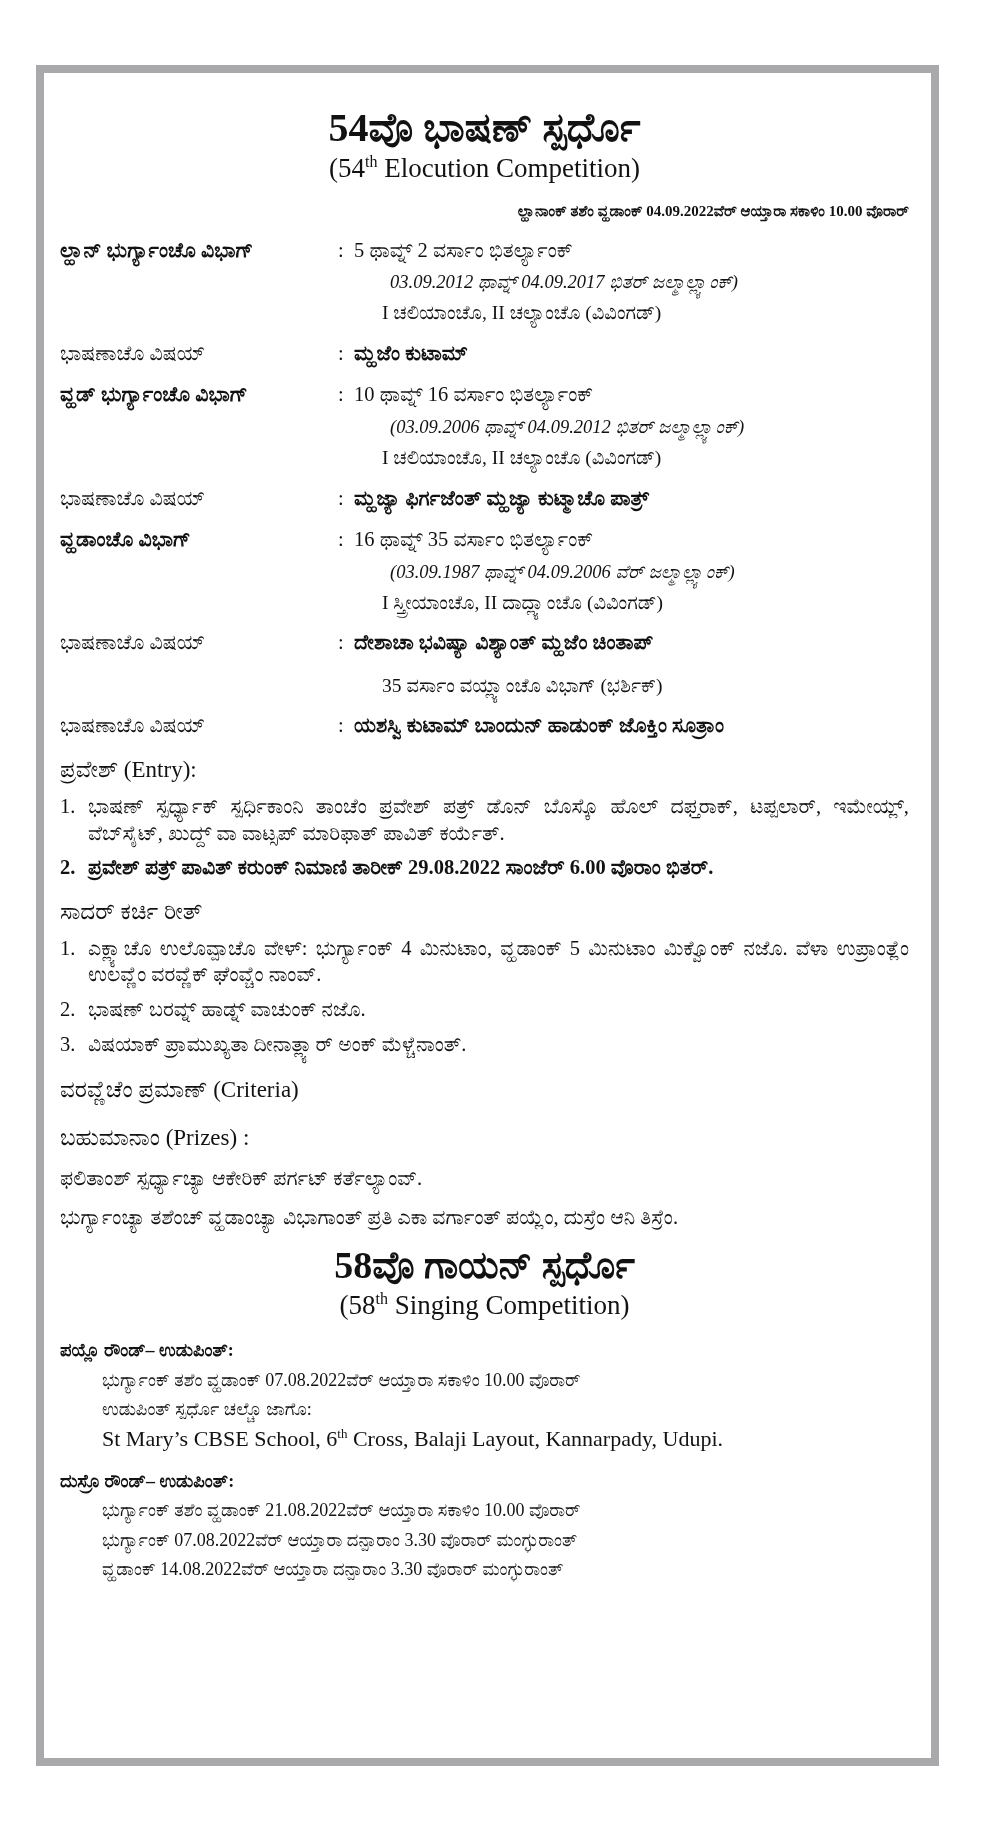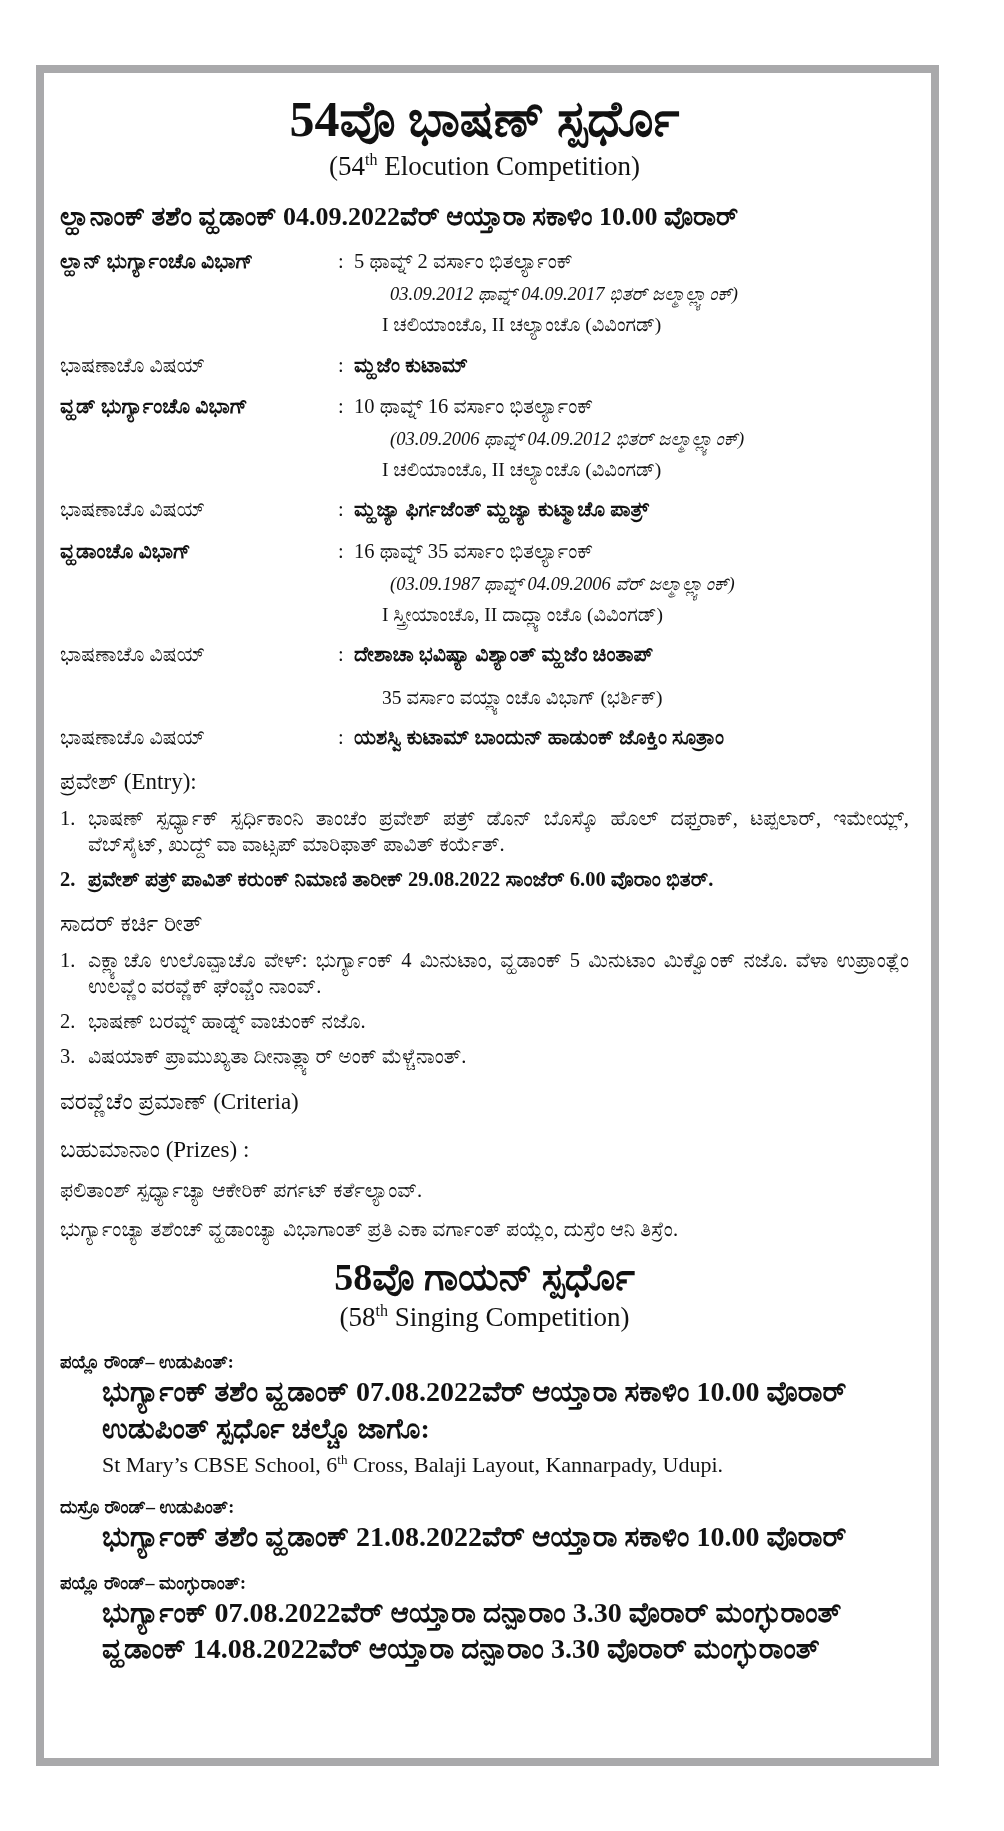--- a/index.html
+++ b/index.html
@@ -21,36 +21,36 @@
     width: 887px;
     height: 1685px;
     border: 8px solid #a9a9ab;
     background: #ffffff;
     box-sizing: content-box;
   }
   .content {
     padding: 16px 22px 0 16px;
   }
   .h1 {
-    font-size: 50px;
+    font-size: 40px;
     font-weight: bold;
     text-align: center;
     line-height: 1.15;
-    margin-top: 2px;
+    margin-top: 16px;
   }
   .h-sub {
     font-size: 27px;
     text-align: center;
     line-height: 1.3;
   }
   .h-sub sup { font-size: 16px; }
   .sched {
-    font-size: 26px;
+    font-size: 15px;
     font-weight: bold;
-    text-align: left;
+    text-align: right;
     margin-top: 16px;
     line-height: 1.3;
   }
   .dl-row {
     display: flex;
     font-size: 20.5px;
     line-height: 1.25;
     margin-top: 16px;
   }
   .dl-label { width: 278px; flex: none; }
@@ -94,22 +94,23 @@
   .body-line.mt { margin-top: 12px; }
   .h1.singing { font-size: 38px; margin-top: 14px; }
   .round-head {
     font-size: 18px;
     font-weight: bold;
     margin-top: 16px;
     line-height: 1.3;
   }
   .round-line {
     padding-left: 42px;
-    font-size: 28px;
-    font-weight: bold;
+    font-size: 18px;
+    font-weight: normal;
+    margin-top: 6px;
     line-height: 1.3;
   }
   .round-line.venue {
     font-weight: normal;
     font-size: 22px;
     margin-top: 4px;
   }
   .round-line.venue sup { font-size: 13px; }
 </style>
 </head>
@@ -202,18 +203,17 @@
     <div class="h-sub"><span>(58</span><sup>th</sup><span> Singing Competition)</span></div>
 
     <div class="round-head">ಪಯ್ಲೊ ರೌಂಡ್– ಉಡುಪಿಂತ್:</div>
     <div class="round-line">ಭುರ್ಗ್ಯಾಂಕ್ ತಶೆಂ ವ್ಹಡಾಂಕ್ 07.08.2022ವೆರ್ ಆಯ್ತಾರಾ ಸಕಾಳಿಂ 10.00 ವೊರಾರ್</div>
     <div class="round-line">ಉಡುಪಿಂತ್ ಸ್ಪರ್ಧೊ ಚಲ್ಚೊ ಜಾಗೊ:</div>
     <div class="round-line venue"><span>St Mary’s CBSE School, 6</span><sup>th</sup><span> Cross, Balaji Layout, Kannarpady, Udupi.</span></div>
 
     <div class="round-head">ದುಸ್ರೊ ರೌಂಡ್– ಉಡುಪಿಂತ್:</div>
     <div class="round-line">ಭುರ್ಗ್ಯಾಂಕ್ ತಶೆಂ ವ್ಹಡಾಂಕ್ 21.08.2022ವೆರ್ ಆಯ್ತಾರಾ ಸಕಾಳಿಂ 10.00 ವೊರಾರ್</div>
 
-    <div class="round-head">ಪಯ್ಲೊ ರೌಂಡ್– ಮಂಗ್ಳುರಾಂತ್:</div>
     <div class="round-line">ಭುರ್ಗ್ಯಾಂಕ್ 07.08.2022ವೆರ್ ಆಯ್ತಾರಾ ದನ್ಪಾರಾಂ 3.30 ವೊರಾರ್ ಮಂಗ್ಳುರಾಂತ್</div>
     <div class="round-line">ವ್ಹಡಾಂಕ್ 14.08.2022ವೆರ್ ಆಯ್ತಾರಾ ದನ್ಪಾರಾಂ 3.30 ವೊರಾರ್ ಮಂಗ್ಳುರಾಂತ್</div>
 
   </div>
 </div>
 
 </body></html>

